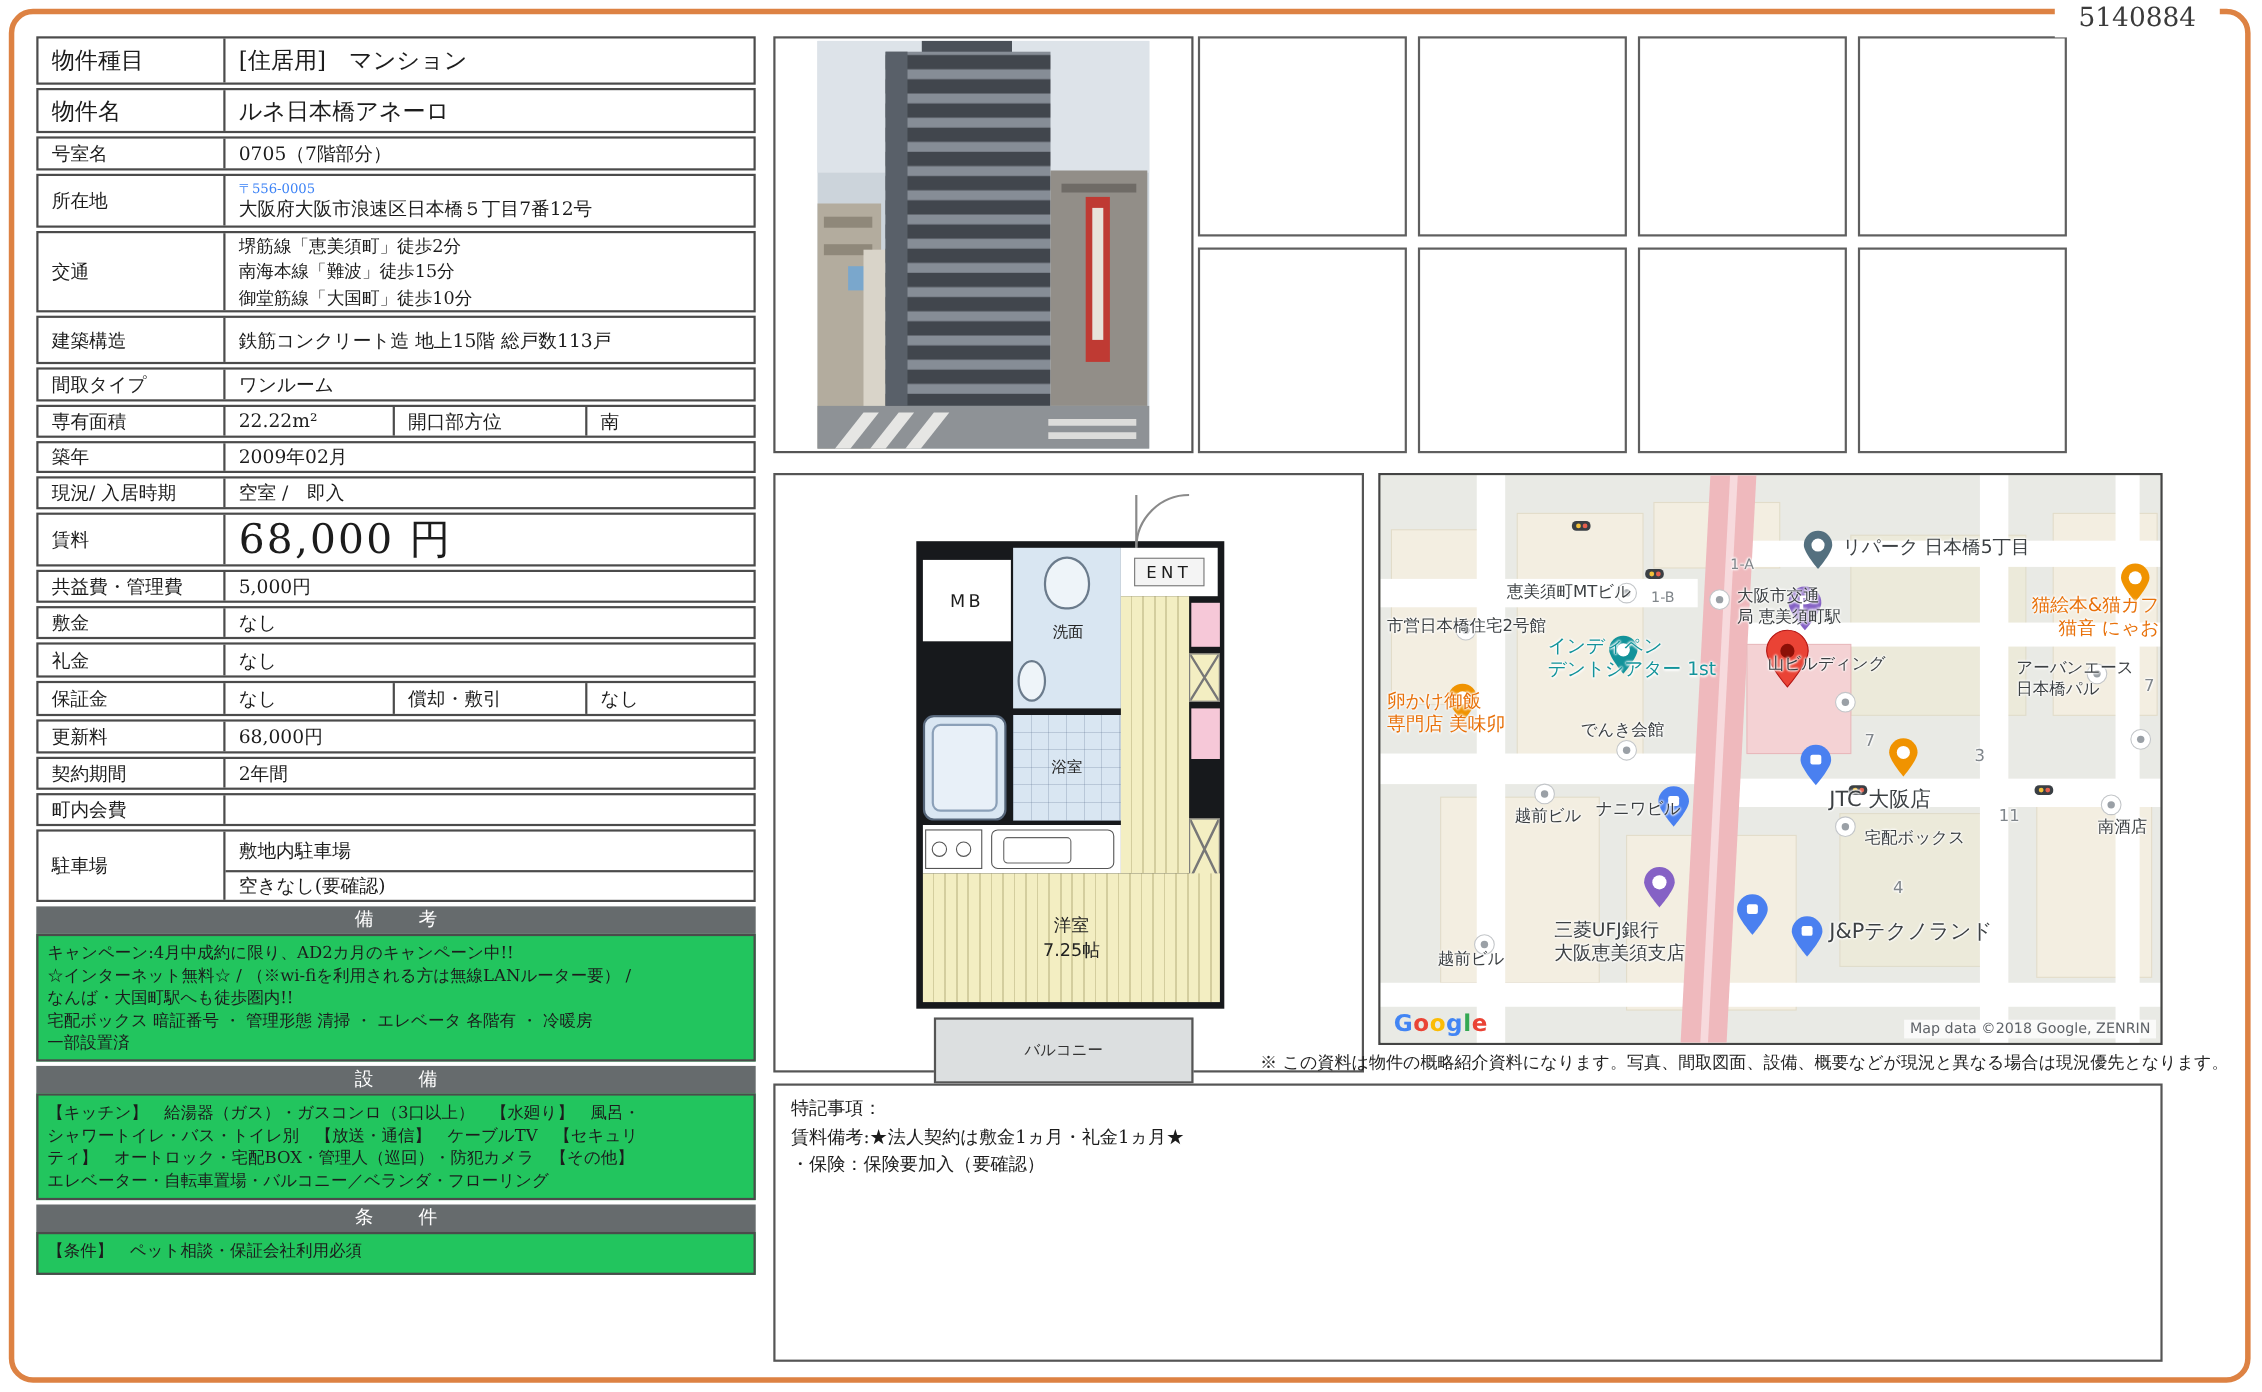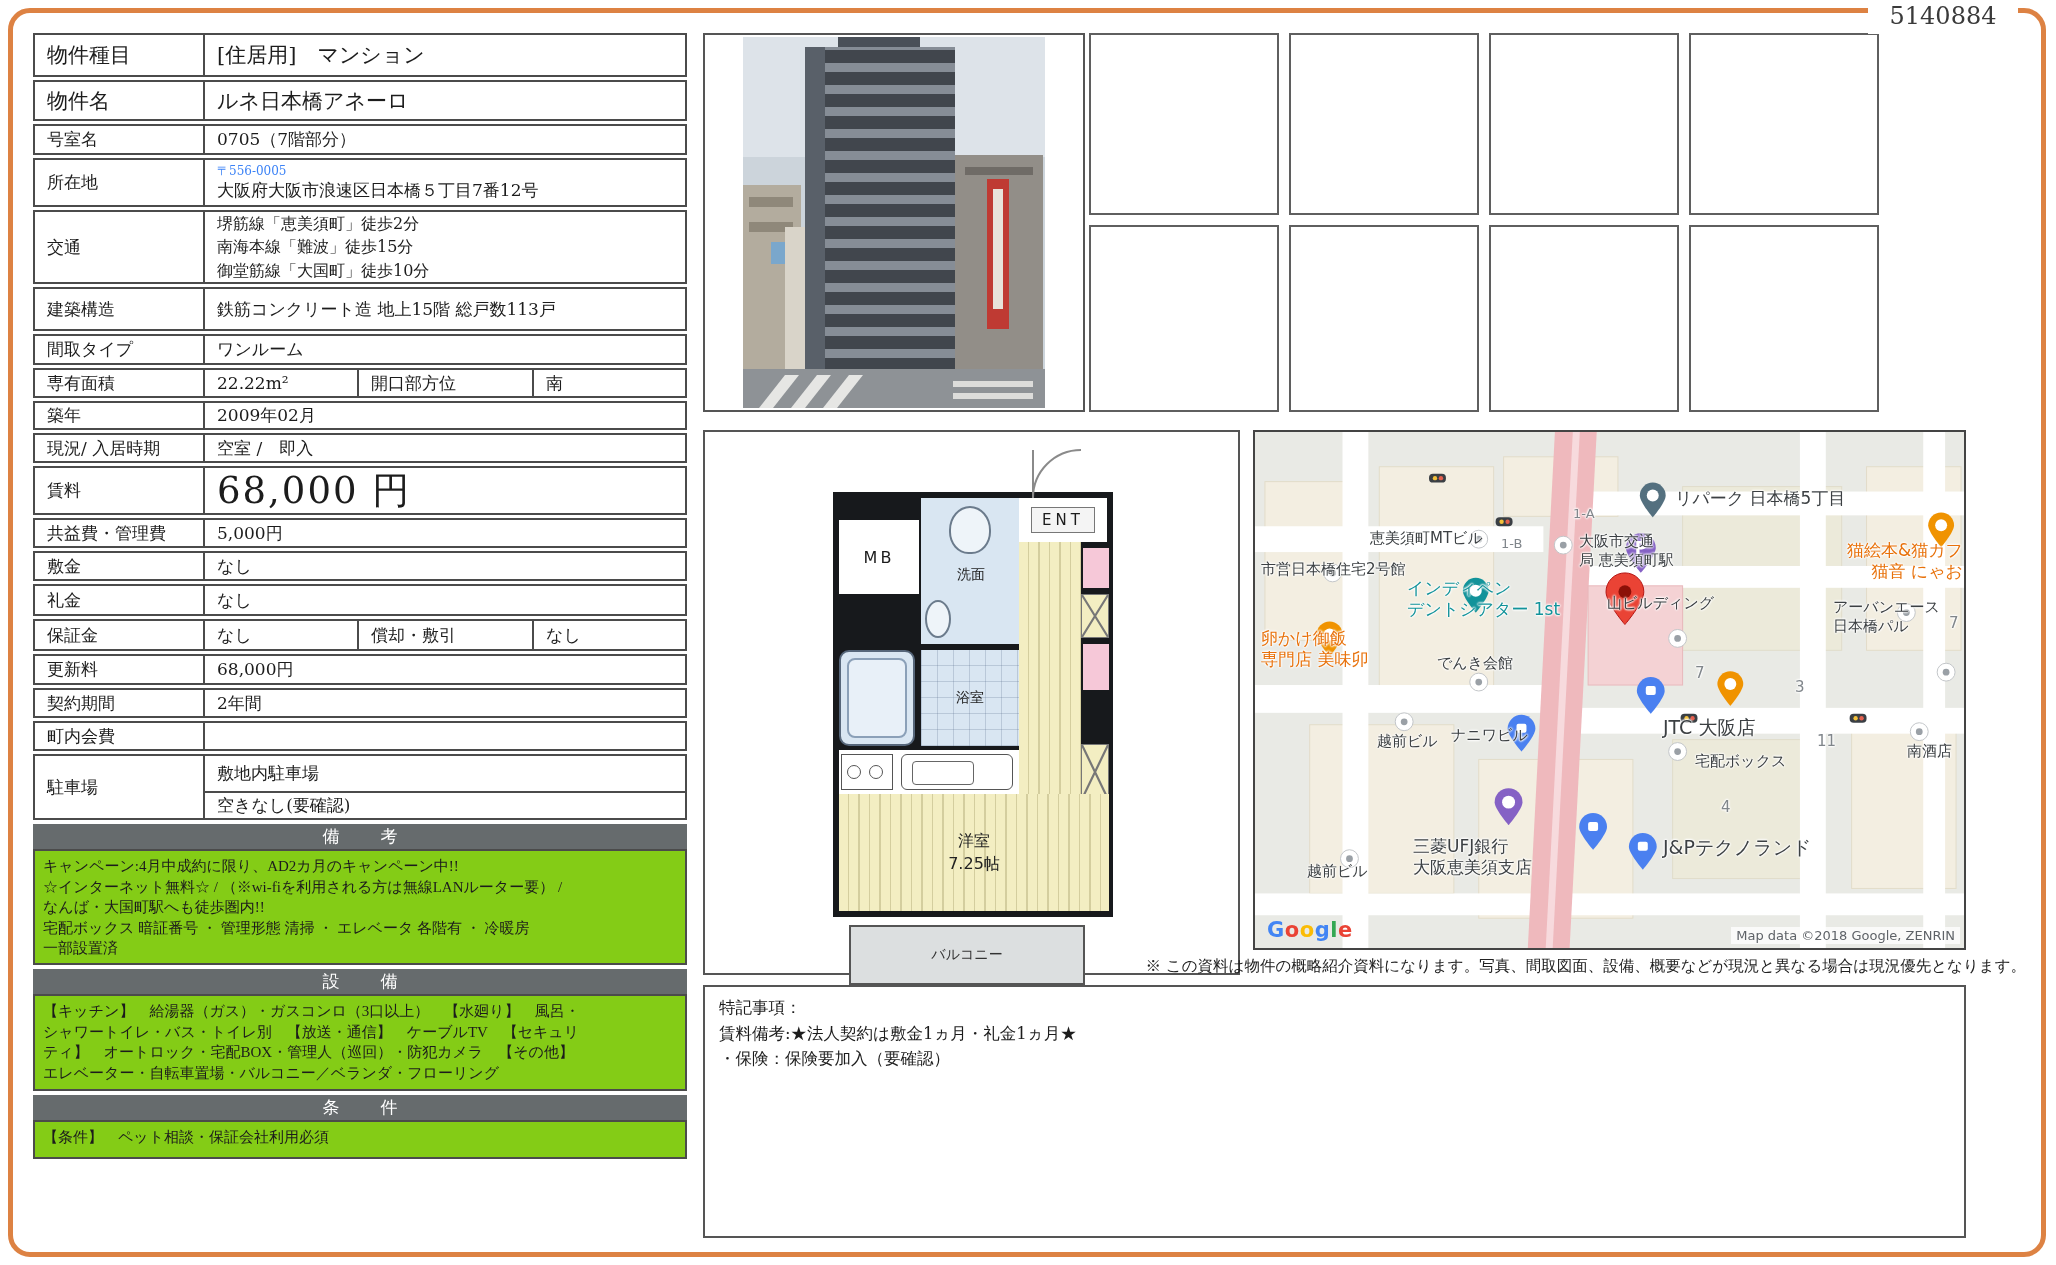--- a/index.html
+++ b/index.html
@@ -23,41 +23,41 @@
 .c2lab{width:175px;min-width:175px;border-left:2px solid #4b4b4b;display:flex;align-items:center;
   padding-left:12px;font-size:17px;box-sizing:border-box;}
 .c1{width:152px;min-width:152px;display:flex;align-items:center;padding-left:12px;font-size:17px;box-sizing:border-box;}
 .c3{flex:1;display:flex;align-items:center;padding-left:12px;font-size:17px;border-left:2px solid #4b4b4b;box-sizing:border-box;}
 .park{flex:1;display:flex;flex-direction:column;box-sizing:border-box;}
 .park>div{display:flex;align-items:center;padding-left:12px;font-size:17px;}
 .park .p1{height:35px;border-bottom:2px solid #4b4b4b;}
 .park .p2{flex:1;}
 .bar{height:25px;background:#666b6d;color:#fff;text-align:center;font-size:17px;letter-spacing:12px;
   padding-left:12px;line-height:25px;margin-top:4px;box-sizing:border-box;}
-.sec-box{border:2px solid #4b4b4b;background:#84cc16;padding:5px 8px;font-size:15px;line-height:20.6px;
-  box-sizing:border-box;overflow:hidden;font-family:Liberation Serif, serif;}
+.sec-box{border:2px solid #4b4b4b;background:#22c55e;padding:5px 8px;font-size:15px;line-height:20.6px;
+  box-sizing:border-box;overflow:hidden;}
 .sec-box div{white-space:nowrap;}
 
 .photo-box{position:absolute;left:703px;top:33px;width:382px;height:379px;border:2px solid #555;
   background:#fff;box-sizing:border-box;display:flex;align-items:center;justify-content:center;}
 
 .thumbs{position:absolute;left:1089px;top:33px;width:790px;height:379px;
   display:grid;grid-template-columns:repeat(4,190px);grid-template-rows:182px 187px;gap:10px 10px;}
 .thumb{border:2px solid #5f5f5f;background:#fff;box-sizing:border-box;}
 
 .plan-box{position:absolute;left:703px;top:430px;width:537px;height:545px;border:2px solid #555;
   background:#fff;box-sizing:border-box;}
 .plan{position:absolute;left:128px;top:60px;width:280px;height:425px;background:#17191c;}
 .plan *{box-sizing:border-box;}
 .room{position:absolute;}
 .yellow{background:#f3eec2;background-image:repeating-linear-gradient(90deg,rgba(100,90,30,0.0) 0 9px,rgba(100,90,30,0.22) 9px 10.5px);}
 .blue{background:#d9e6f2;}
 .pink{background:#f6c8d8;}
 .plan-label{position:absolute;font-family:"DejaVu Sans","Liberation Sans",sans-serif;color:#222;}
-.mb{left:6px;top:28px;width:80px;height:74px;background:#fff;display:flex;align-items:center;justify-content:center;
+.mb{left:6px;top:17px;width:80px;height:74px;background:#fff;display:flex;align-items:center;justify-content:center;
   font-size:16px;letter-spacing:3px;font-family:"DejaVu Sans","Liberation Sans",sans-serif;}
 .wet{left:88px;top:6px;width:98px;height:146px;}
 .toilet{position:absolute;left:28px;top:8px;width:42px;height:48px;background:#eef4f9;border:2px solid #6b7b8c;
   border-radius:50% 50% 46% 46%;}
 .basin{position:absolute;left:4px;top:102px;width:26px;height:38px;background:#eef4f9;border:2px solid #6b7b8c;border-radius:50%;}
 .wet-lab{left:36px;top:68px;font-size:14px;}
 .bath{left:88px;top:158px;width:98px;height:96px;display:flex;align-items:center;justify-content:center;
   background-image:repeating-linear-gradient(0deg,rgba(90,110,140,.25) 0 1px,transparent 1px 16px),
   repeating-linear-gradient(90deg,rgba(90,110,140,.25) 0 1px,transparent 1px 16px);}
 .bath-lab{font-size:14px;}

